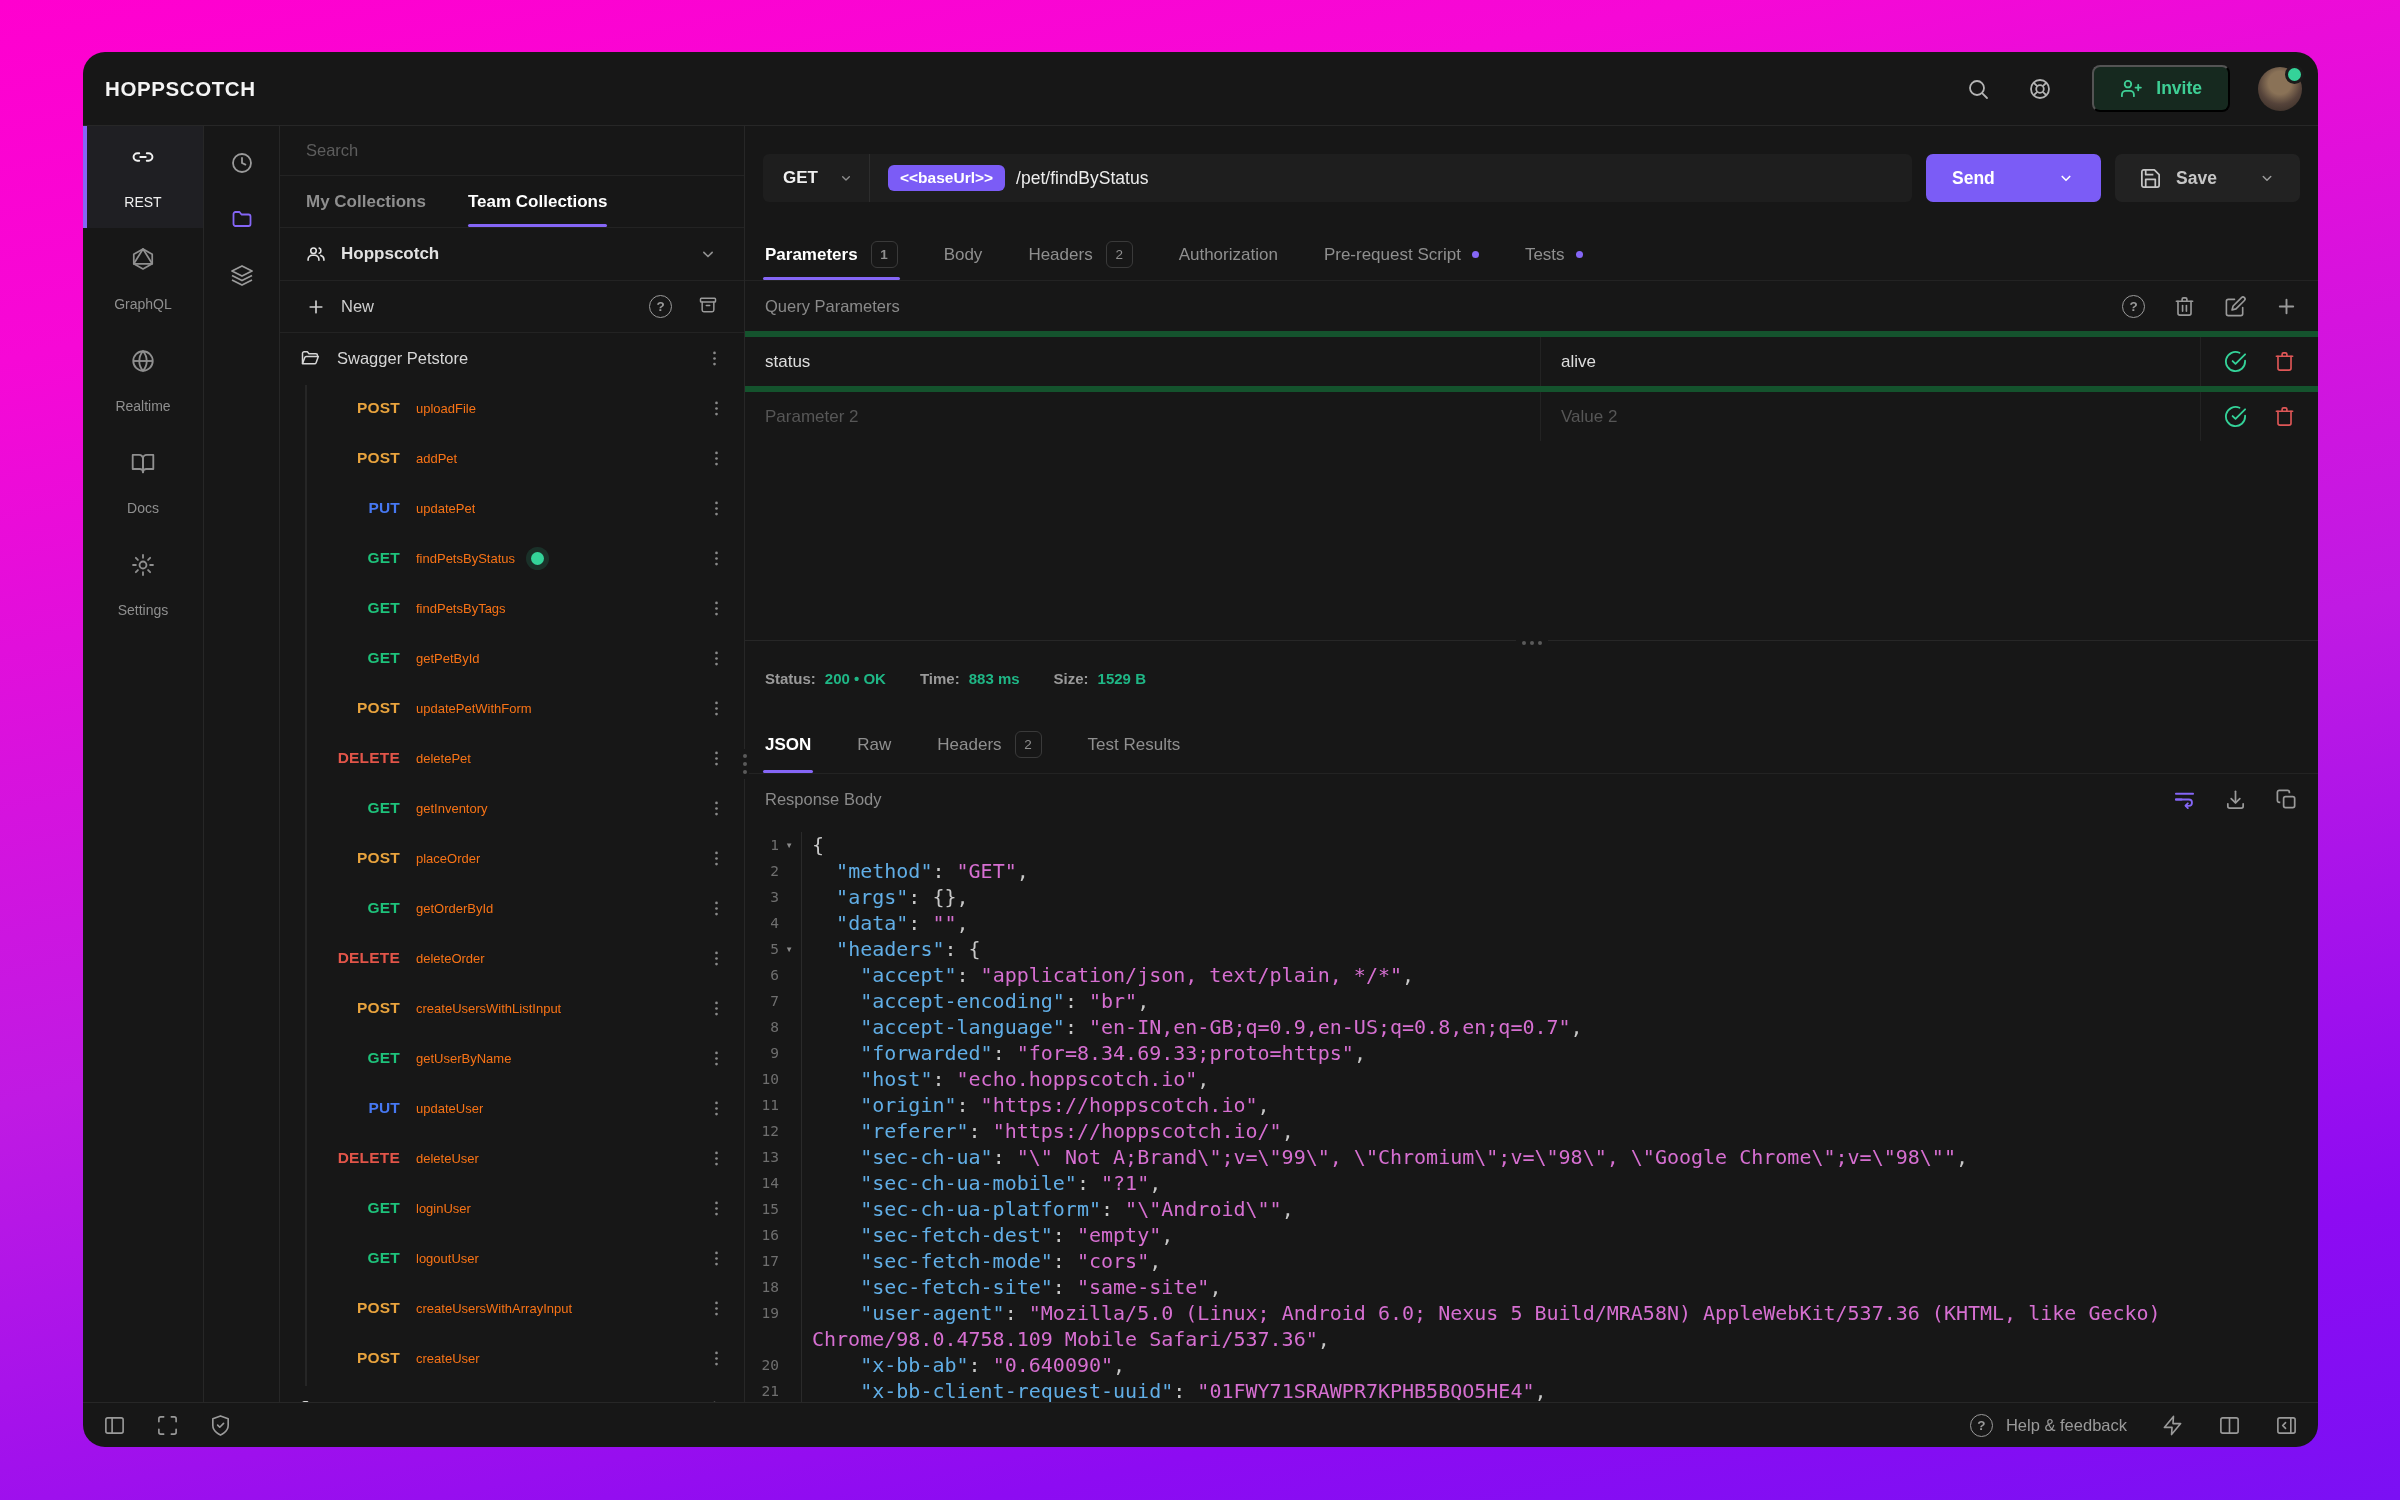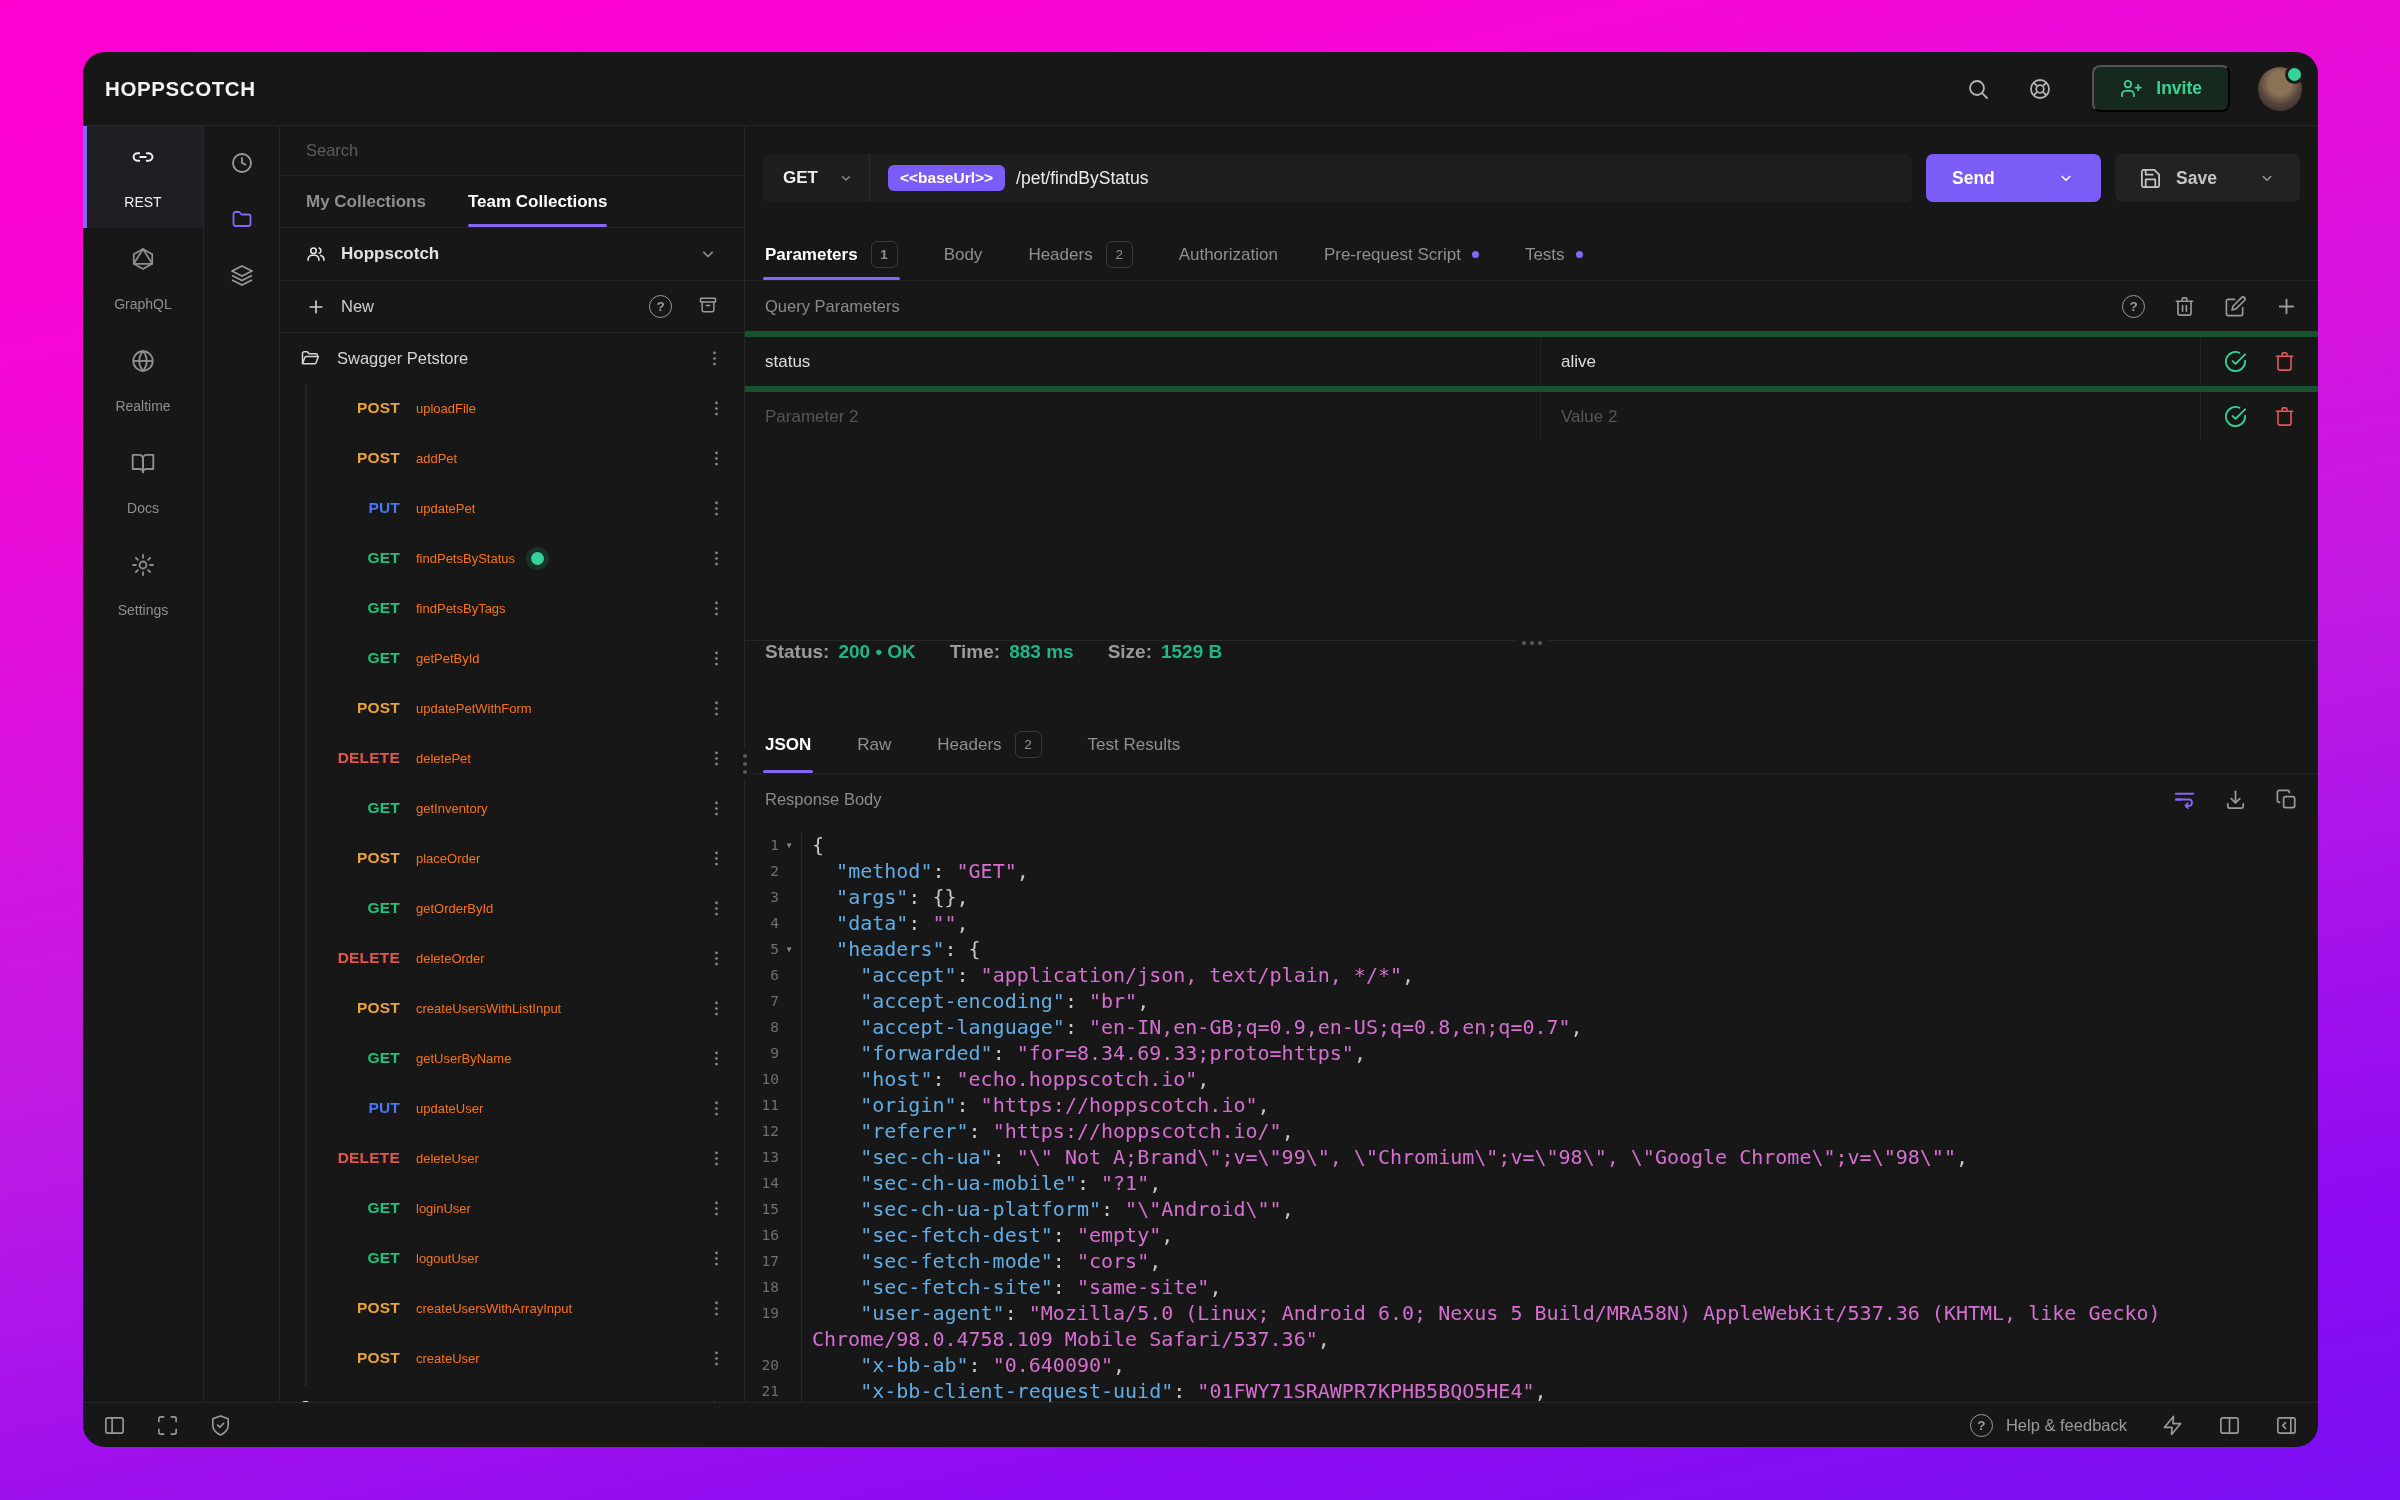--- a/index.html
+++ b/index.html
@@ -100,21 +100,21 @@
   .qp-icons { display:flex; gap:28px; color:#9a9a9a; align-items:center; }
   .qp-row { flex:0 0 55px; border-top:6px solid #14532d; display:flex; }
   .qp-row:last-of-type { border-bottom:1px solid #232323; }
   .qc-key { flex:0 0 795px; padding:0 20px; display:flex; align-items:center; font-size:17px; color:#dedede; }
   .qc-val { flex:1; border-left:1px solid #232323; padding:0 20px; display:flex; align-items:center; font-size:17px; color:#dedede; }
   .qp-row.placeholder .qc-key, .qp-row.placeholder .qc-val { color:#565656; }
   .qc-act { flex:0 0 118px; border-left:1px solid #232323; display:flex; align-items:center; justify-content:center; gap:26px; }
   .ic-check { color:#34d399; } .ic-del { color:#e05757; }
 
   .lower { flex:1; display:flex; flex-direction:column; min-height:0; }
-  .resp-meta { flex:0 0 75px; padding:0 20px; display:flex; align-items:flex-start; gap:34px; font-size:19px; font-weight:600; }
+  .resp-meta { flex:0 0 75px; padding:0 20px; display:flex; align-items:center; gap:34px; font-size:15px; font-weight:600; }
   .meta-label { color:#9a9a9a; } .meta-val { color:#1fb786; margin-left:9px; }
   .resp-tabs { flex:0 0 58px; }
   .resp-body-row { flex:0 0 50px; padding:0 20px; display:flex; align-items:center; justify-content:space-between; }
   .rb-icons { display:flex; gap:28px; color:#9a9a9a; align-items:center; }
   .ic-wrap-on { color:#8566f6; }
 
   
   .code { flex:1; overflow:hidden; padding-top:8px; font-family:"DejaVu Sans Mono","Liberation Mono",monospace;
           font-size:20px; line-height:26px; }
   .code-row { display:flex; align-items:flex-start; }

